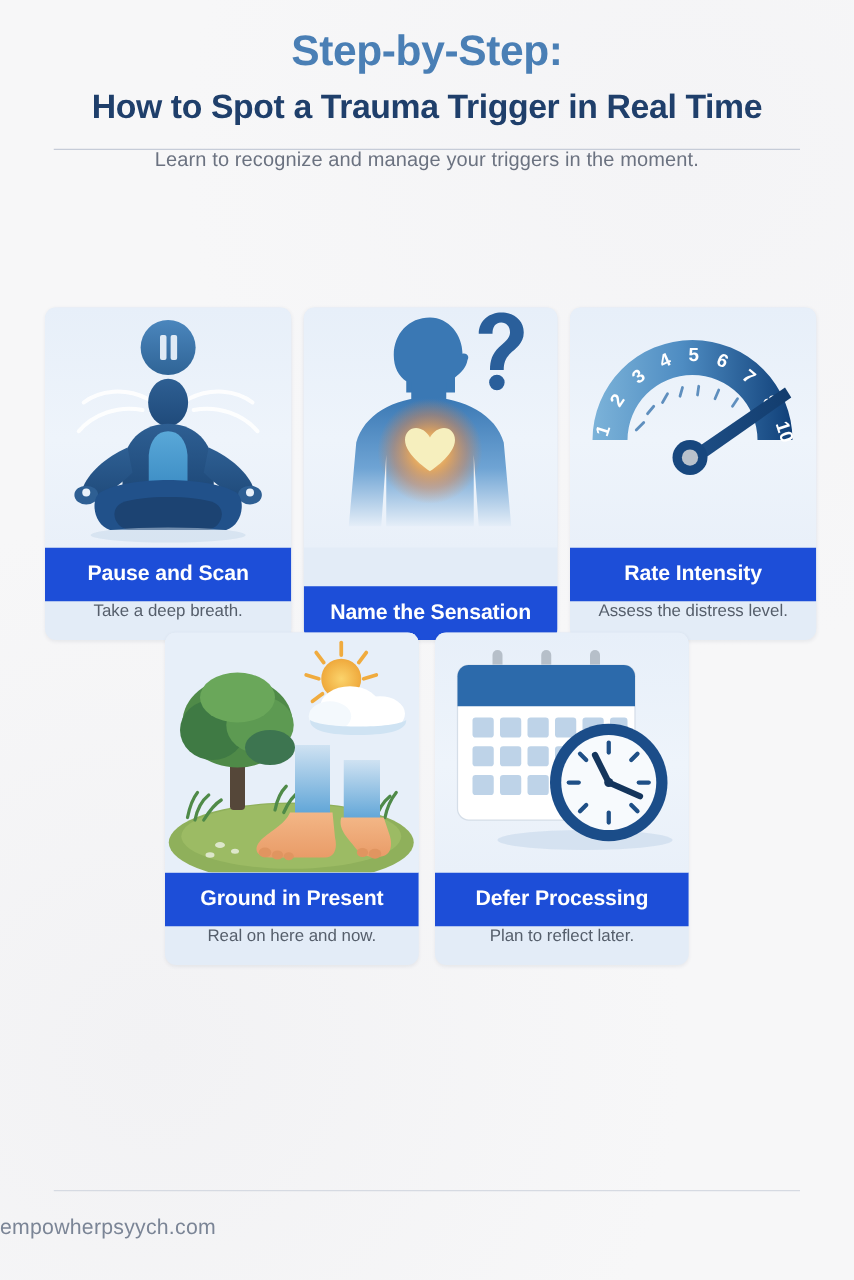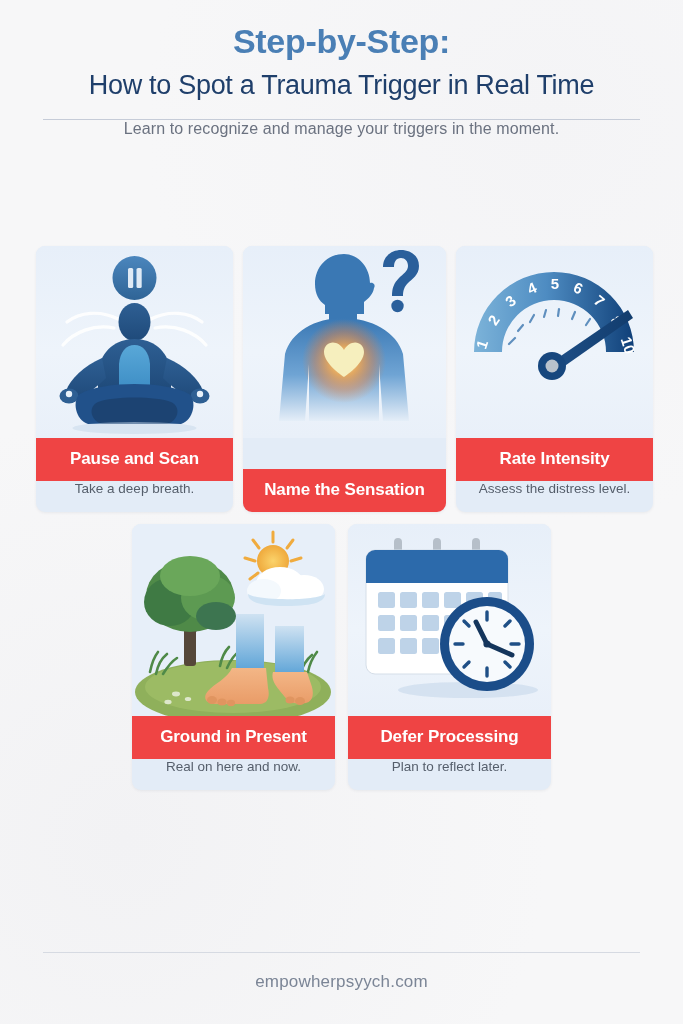--- a/index.html
+++ b/index.html
@@ -18,73 +18,73 @@
       #f7f7f8;
   }
 
   
   .header{padding-top:24px;text-align:center;}
   .title-1{
     font-size:34px;font-weight:bold;color:#4a7fb5;
     letter-spacing:-0.3px;line-height:1.05;
   }
   .title-2{
-    font-size:27px;font-weight:normal;color:#1f3f6b;
+    font-size:27px;font-weight:bold;color:#1f3f6b;
     margin-top:11px;letter-spacing:-0.3px;line-height:1.1;
   }
   .divider{
     width:597px;height:1px;background:#c6ccd8;
     margin:19px auto 0;
   }
   .subtitle{
     font-size:16px;color:#6b7280;
     letter-spacing:0.1px;
   }
 
   
   .row{position:absolute;display:flex;}
   .row-1{top:246px;left:36px;gap:10px;}
-  .row-2{top:524px;left:132px;gap:13px;}
+  .row-2{top:506px;left:132px;gap:13px;}
 
   .card{
     width:197px;
     background:#e3ecf7;
     border-radius:9px;
     overflow:hidden;
     display:flex;flex-direction:column;
     box-shadow:0 1px 3px rgba(40,60,90,0.07);
   }
   .card-2{width:203px;justify-content:space-between;}
   .art{
     height:192px;width:100%;
     position:relative;overflow:hidden;
     background:linear-gradient(180deg,#e7eff9 0%,#eef4fb 55%,#e9f0f9 100%);
   }
   .card-title{
-    background:#ef4444;
+    background:#1d4ed8;
     color:#ffffff;
     font-size:17px;font-weight:bold;
     text-align:center;
     padding:11px 4px 12px;
     letter-spacing:-0.1px;
   }
   .card-caption{
     color:#555e6b;font-size:13.5px;
     text-align:center;
     padding:0 6px 16px;
   }
 
   
   .footer-rule{
     position:absolute;top:952px;left:43px;
     width:597px;height:1px;background:#d6dae2;
   }
   .footer-text{
     position:absolute;top:972px;left:0;width:683px;
-    text-align:center;font-size:17px;color:#7b8596;
+    text-align:left;font-size:17px;color:#7b8596;
     letter-spacing:0.2px;
   }
 
   svg{display:block;}
 </style>
 </head>
 <body>
 
 <div class="page">
 

